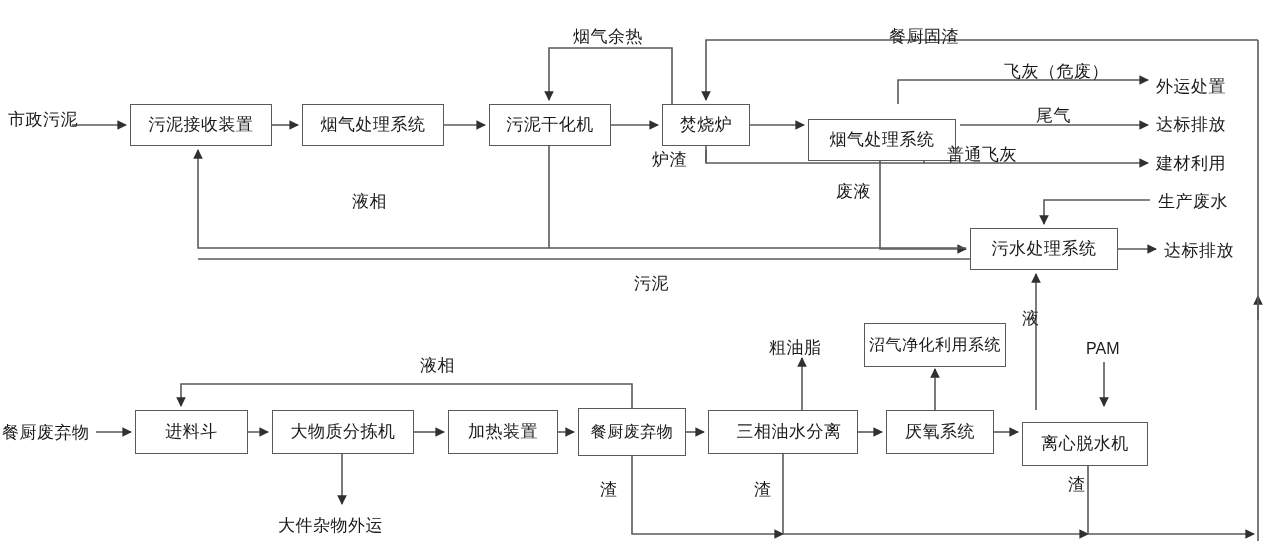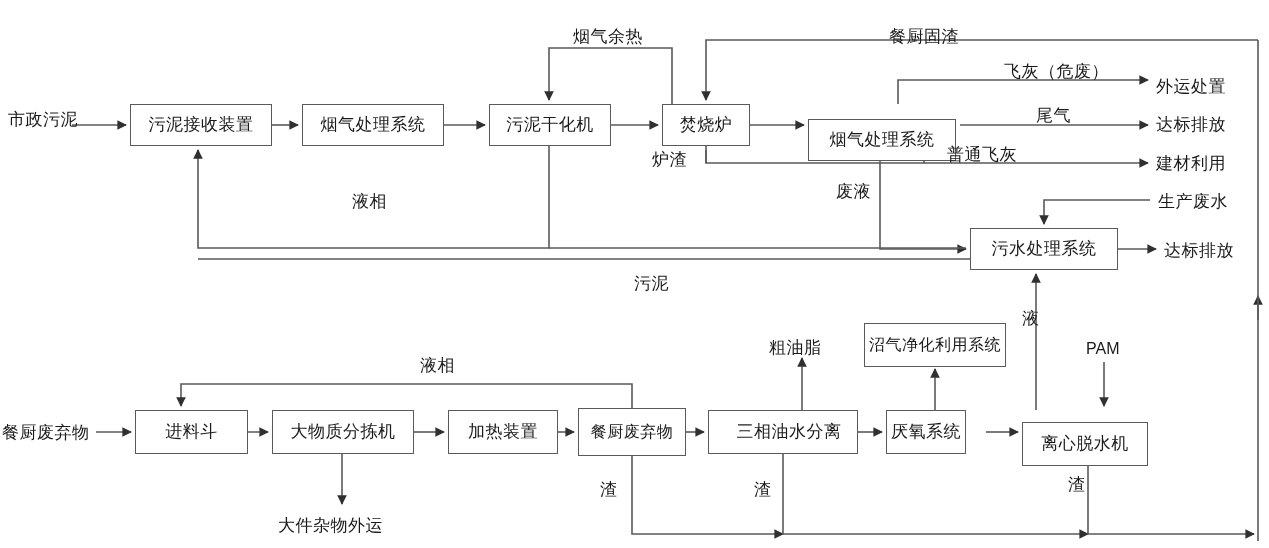--- a/index.html
+++ b/index.html
@@ -120,21 +120,21 @@
   </div>
   <div class="node" style="left:448px;top:410px;width:110px;height:44px;">
     <span>加热装置</span>
   </div>
   <div class="node two" style="left:578px;top:408px;width:108px;height:48px;">
     <span>餐厨废弃物</span>
   </div>
   <div class="node" style="left:708px;top:410px;width:150px;height:44px;padding-left:12px;">
     <span>三相油水分离</span>
   </div>
-  <div class="node" style="left:886px;top:410px;width:80px;height:44px;">
+  <div class="node" style="left:886px;top:410px;width:108px;height:44px;">
     <span>厌氧系统</span>
   </div>
   <div class="node" style="left:1022px;top:410px;width:126px;height:44px;margin-top:12px;">
     <span>离心脱水机</span>
   </div>
 
   <div class="term" style="left:8px;top:108px;">市政污泥</div>
   <div class="term" style="left:2px;top:421px;">餐厨废弃物</div>
 
   <div class="term" style="left:1156px;top:69px;margin-top:6px;">外运处置</div>

